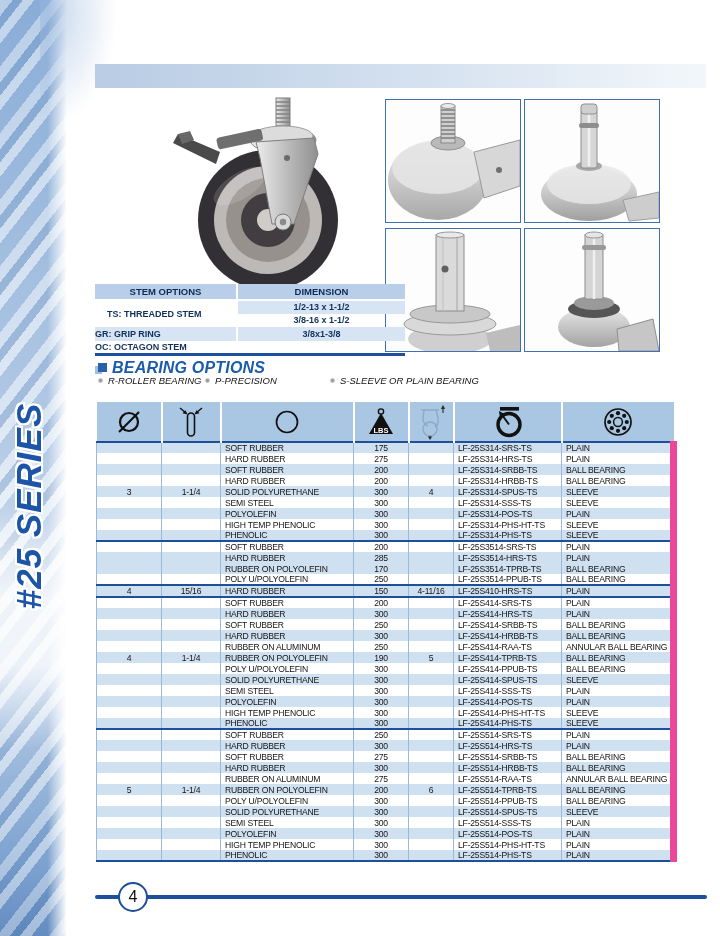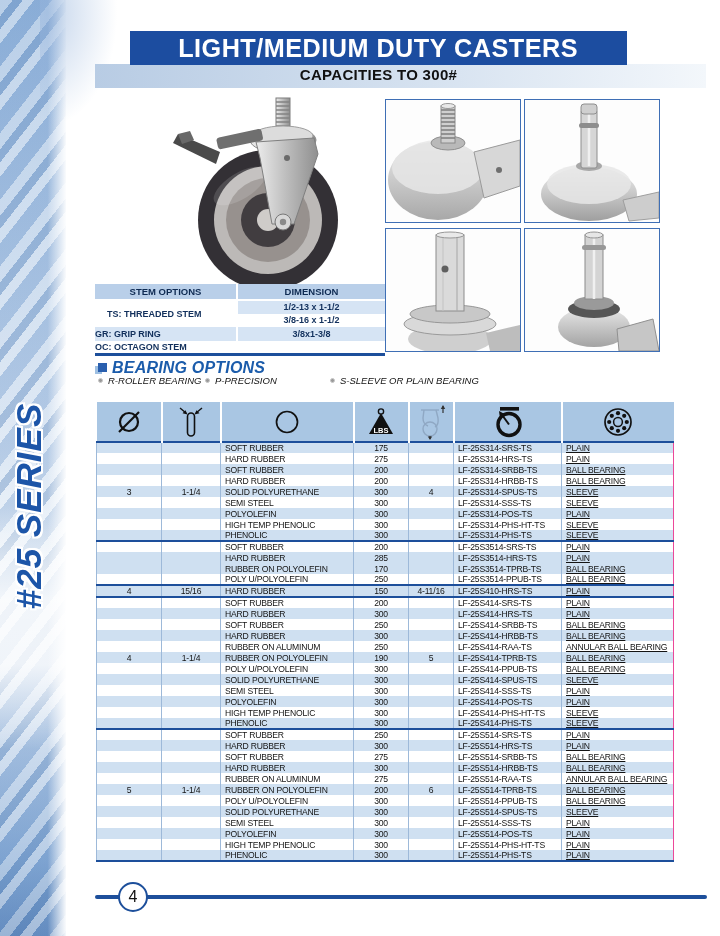--- a/index.html
+++ b/index.html
@@ -50,21 +50,21 @@
   
   .main-photo { position:absolute; left:166px; top:96px; width:178px; height:196px; }
   .photo-box { position:absolute; width:136px; height:124px; border:1px solid #3f6fb5; background:#fdfdfd; }
   .pb1 { left:385px; top:99px; } .pb2 { left:524px; top:99px; }
   .pb3 { left:385px; top:228px; } .pb4 { left:524px; top:228px; }
   .photo-box svg { display:block; width:134px; height:122px; }
 
   
   .stem-table { position:absolute; left:95px; top:284px; width:290px; border-collapse:collapse; table-layout:fixed; border-bottom:3px solid #1d4f9b; }
   .stem-table th { width:142px; background:#b9cfe9; color:#0e2a52; font-size:9.5px; height:16px; border-bottom:2px solid #fff; border-right:2px solid #fff; }
-  .stem-table th:last-child { width:148px; border-right:none; }
+  .stem-table th:last-child { width:168px; border-right:none; }
   .stem-table td { height:13.5px; font-size:9px; font-weight:bold; color:#12305c; }
   .stem-table td.lbl { text-align:left; padding-left:12px; background:#fff; }
   .stem-table td.dim { text-align:center; border-left:2px solid #fff; }
   .stem-table tr.tint td.dim, .stem-table tr.tint td.lbl2 { background:#d6e4f4; }
   .stem-table td.lbl2 { text-align:left; padding-left:0; }
 
   
   .bear-title { position:absolute; left:95px; top:359px; display:flex; align-items:center; gap:5px;
     font-size:16px; font-weight:bold; font-style:italic; color:#1b5cab; letter-spacing:.2px; }
   .bear-row { position:absolute; left:98px; width:560px; display:flex; }
@@ -75,21 +75,21 @@
 
   
   .main-table { position:absolute; left:96px; top:402px; width:577px; border-collapse:collapse; table-layout:fixed; }
   .main-table thead th { background:#a9c6e3; height:40px; border-right:2px solid #fff; vertical-align:middle; }
   .main-table thead th:last-child { border-right:none; }
   .main-table thead svg { display:block; margin:0 auto; }
   .main-table tbody td {
     height:11px; font-size:8.6px; letter-spacing:-.2px; color:#141414; line-height:10px;
     border-left:1px solid #9db9d9; white-space:nowrap; overflow:hidden;
   }
-  .main-table tbody td:last-child { border-right:1px solid #ec4899;text-decoration:underline; }
+  .main-table tbody td:last-child { border-right:7px solid #ec4899; }
   .main-table tbody tr.stripe td { background:#cfe0f1; }
   .main-table tbody tr.group-start td, .main-table tbody tr.first td { border-top:2px solid #1d4f9b; }
   .main-table tbody tr:last-child td { border-bottom:2px solid #1d4f9b; }
   td.c-dia, td.c-stem, td.c-lbs, td.c-height { text-align:center; }
   td.c-wheel, td.c-part, td.c-bearing { text-align:left; padding-left:4px; }
 
   
   .footer-line { position:absolute; left:95px; top:895px; width:612px; height:4px; background:#1d4f9b; border-radius:2px; }
   .page-badge {
     position:absolute; left:118px; top:882px; width:30px; height:30px; border-radius:50%;
@@ -100,24 +100,20 @@
 </head>
 <body>
 
 <div id="page">
 
   <div class="sidebar"></div>
   <div class="sidebar-swoosh"></div>
   <div class="series-label">#25 SERIES</div>
 
   <div class="subtitle-strip"></div>
-  <div class="title-banner">
-    <div class="t">LIGHT/MEDIUM DUTY CASTERS</div>
-  </div>
-  <div class="subtitle-text">CAPACITIES TO 300#</div>
 
   <div class="main-photo">
     <svg viewBox="0 0 178 196" width="178" height="196">
       <defs>
         <linearGradient id="m0" x1="0" y1="0" x2="1" y2="0">
           <stop offset="0" stop-color="#ececec"></stop>
             <stop offset=".5" stop-color="#bcbcbc"></stop>
             <stop offset="1" stop-color="#8f8f8f"></stop>
         </linearGradient>
       </defs>

